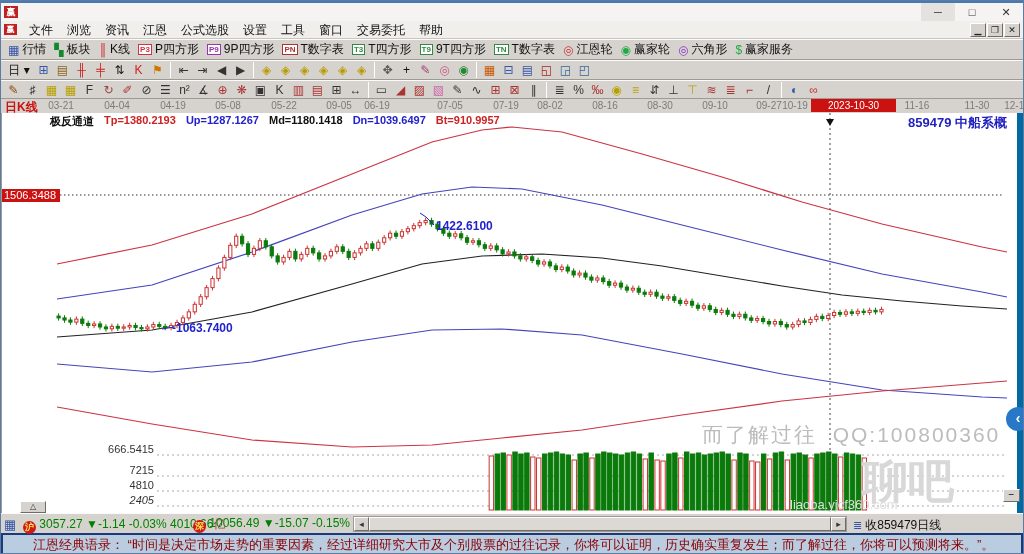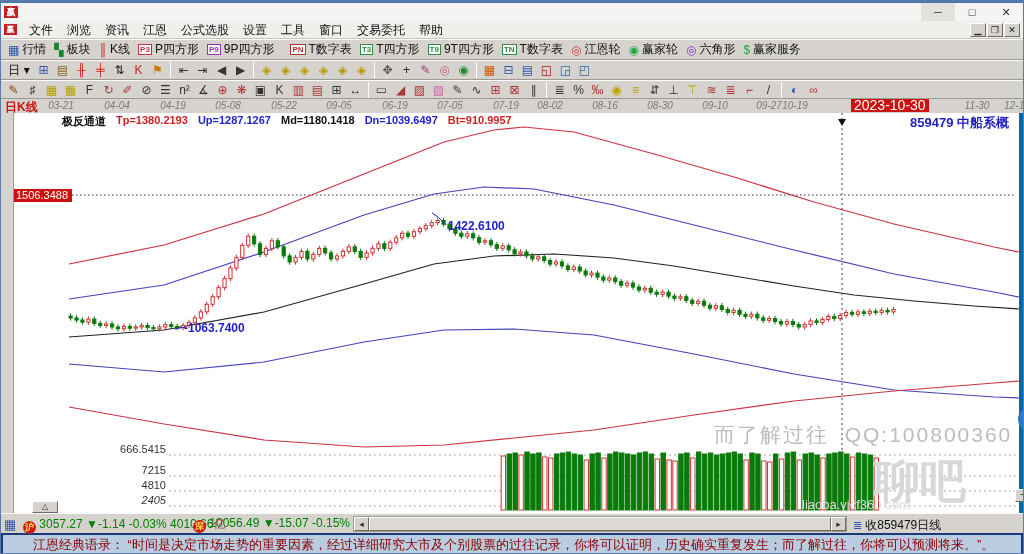--- a/index.html
+++ b/index.html
@@ -32,25 +32,25 @@
   .tbtn { display:flex; align-items:center; gap:3px; padding:0 4px; height:18px; cursor:default; }
   .tbtn .ticon { font-size:12px; line-height:16px; }
   .tbtn .tbadge { font-size:8px; font-weight:bold; border:1px solid; padding:0 1px; line-height:9px; background:#fff; }
   .tbtn .tlabel { color:#111; font-size:12px; }
   .tsep { width:1px; height:16px; background:#9d9a93; border-right:1px solid #fff; margin:0 3px; }
   .iconbtn { width:19px; height:17px; display:flex; align-items:center; justify-content:center; font-size:12px; cursor:default; }
 
   
   .datebar { height:14px; background:#d6d3ce; position:relative; font-size:10px; color:#7b7b7b; }
   .datebar .klabel { position:absolute; left:4px; top:0px; color:#cc1111; font-weight:bold; font-size:12px; }
-  .dtick { position:absolute; top:1px; transform:translateX(-50%); white-space:nowrap;font-style:italic; }
-  .dsel { position:absolute; top:0px; background:#cc1111; color:#fff; padding:0 3px; line-height:13px; font-size:14px;margin-left:40px; }
+  .dtick { position:absolute; top:1px; transform:translateX(-50%); white-space:nowrap; }
+  .dsel { position:absolute; top:0px; background:#cc1111; color:#fff; padding:0 17px; line-height:13px; font-size:10px; }
 
   
-  .chartwrap { height:400px; background:#fff; position:relative; border-left:1px solid #9d9a93; border-right:4px solid #0369a1;margin-left:12px; }
+  .chartwrap { height:400px; background:#fff; position:relative; border-left:1px solid #9d9a93; border-right:6px solid #0369a1; }
   svg { position:absolute; left:0; top:0; }
   .ind { position:absolute; left:48px; top:1px; font-size:11px; font-weight:bold; display:flex; gap:10px; white-space:nowrap; }
   .corner { position:absolute; right:10px; top:1px; color:#1f1fbf; font-weight:bold; font-size:13px; }
   .pricebox { position:absolute; left:0; top:76px; width:58px; height:13px; background:#cc1111; color:#fff;
               font-size:11px; line-height:13px; padding-left:2px; }
   .axlab { position:absolute; font-size:11px; color:#333; text-align:right; width:60px; }
   .ann { position:absolute; color:#2222cc; font-size:12px; font-weight:bold; white-space:nowrap; }
   .wm1 { position:absolute; left:700px; top:308px; color:#bcbcbc; font-size:21px; letter-spacing:2px; white-space:nowrap; }
   .wm2 { position:absolute; left:860px; top:338px; color:#d8d8d8; font-size:46px; font-weight:bold; white-space:nowrap; }
   .wm3 { position:absolute; left:788px; top:384px; color:#dedede; font-size:13px; white-space:nowrap; }
@@ -128,21 +128,21 @@
     </div>
     <div class="tbtn">
       <span class="tbadge" style="border-color: rgb(204, 51, 68); color: rgb(204, 51, 68);">P3</span>
       <span class="tlabel">P四方形</span>
     </div>
     <div class="tbtn">
       <span class="tbadge" style="border-color: rgb(153, 51, 170); color: rgb(153, 51, 170);">P9</span>
       <span class="tlabel">9P四方形</span>
     </div>
     <div class="tbtn">
-      <span class="tbadge" style="border-color: rgb(170, 51, 51); color: rgb(170, 51, 51); margin-left: 8px;">PN</span>
+      <span class="tbadge" style="border-color: rgb(170, 51, 51); color: rgb(170, 51, 51);">PN</span>
       <span class="tlabel">T数字表</span>
     </div>
     <div class="tbtn">
       <span class="tbadge" style="border-color: rgb(51, 136, 68); color: rgb(51, 136, 68);">T3</span>
       <span class="tlabel">T四方形</span>
     </div>
     <div class="tbtn">
       <span class="tbadge" style="border-color: rgb(51, 136, 68); color: rgb(51, 136, 68);">T9</span>
       <span class="tlabel">9T四方形</span>
     </div>
@@ -252,21 +252,21 @@
 
 <div class="datebar">
   <span class="klabel">日K线</span>
   <div id="dticks">
       <div class="dtick" style="left: 60px;">03-21</div>
       <div class="dtick" style="left: 116px;">04-04</div>
       <div class="dtick" style="left: 172px;">04-19</div>
       <div class="dtick" style="left: 227px;">05-08</div>
       <div class="dtick" style="left: 283px;">05-22</div>
       <div class="dtick" style="left: 338px;">09-05</div>
-      <div class="dtick" style="left: 394px;">06-19</div>
+      <div class="dtick" style="left: 376px;">06-19</div>
       <div class="dtick" style="left: 449px;">07-05</div>
       <div class="dtick" style="left: 505px;">07-19</div>
       <div class="dtick" style="left: 549px;">08-02</div>
       <div class="dtick" style="left: 604px;">08-16</div>
       <div class="dtick" style="left: 659px;">08-30</div>
       <div class="dtick" style="left: 714px;">09-10</div>
       <div class="dtick" style="left: 768px;">09-27</div>
       <div class="dtick" style="left: 794px;">10-19</div>
       <div class="dtick" style="left: 916px;">11-16</div>
       <div class="dtick" style="left: 976px;">11-30</div>

